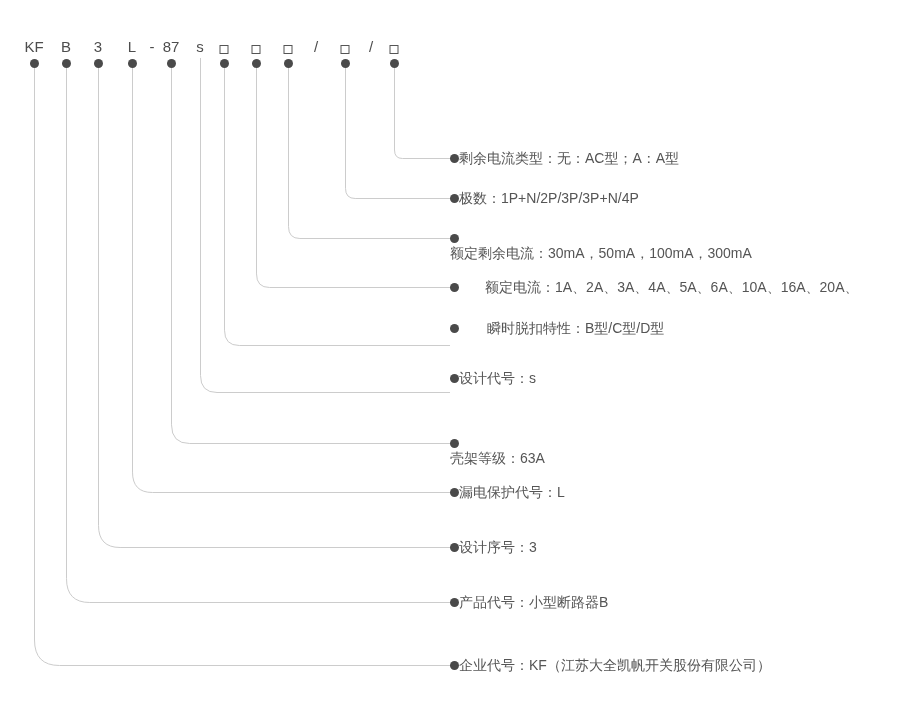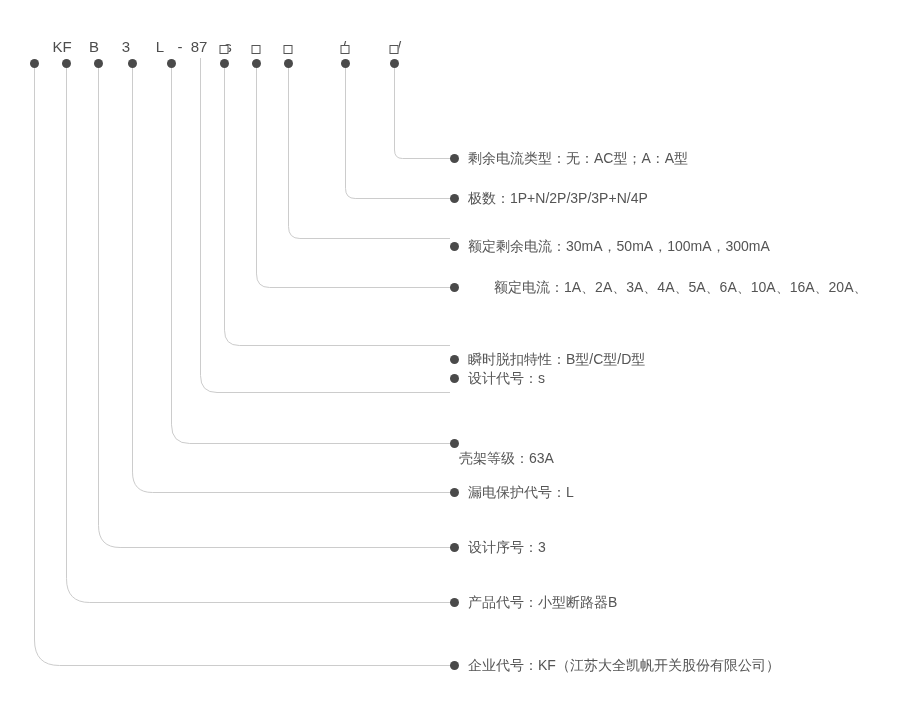--- a/index.html
+++ b/index.html
@@ -23,21 +23,20 @@
     height: 712px;
   }
   .code-char {
     position: absolute;
     top: 39px;
     transform: translateX(-50%);
     font-size: 15px;
     line-height: 16px;
     color: var(--code-text, #4d4d4d);
     white-space: nowrap;
-    margin-left: 28px;
   }
   .code-box {
     position: absolute;
     top: 45px;
     transform: translateX(-50%);
     width: 7px;
     height: 7px;
     border: 1px solid var(--box-border, #555555);
     background: #ffffff;
     box-sizing: content-box;
@@ -57,21 +56,20 @@
   }
   .label-bullet {
     flex: 0 0 auto;
     width: 9px;
     height: 9px;
     margin-top: 5.5px;
     border-radius: 50%;
     background: var(--marker, #4a4a4a);
   }
   .label-lines {
-    margin-left: 9px;
     font-size: 14px;
     line-height: 20px;
     color: var(--text, #555555);
     white-space: nowrap;
   }
   .label-line2 {
     margin-left: 70px;
   }
 </style>
 </head>
@@ -123,33 +121,33 @@
         <div class="label-lines">
           <div>剩余电流类型：无：AC型；A：A型</div>
         </div>
       </div>
       <div class="label-row" style="top: 188px;">
         <span class="label-bullet"></span>
         <div class="label-lines">
           <div>极数：1P+N/2P/3P/3P+N/4P</div>
         </div>
       </div>
-      <div class="label-row" style="top: 236px;">
+      <div class="label-row" style="top: 228px; flex-direction: column;">
         <span class="label-bullet"></span>
         <div class="label-lines">
           <div>额定剩余电流：30mA，50mA，100mA，300mA</div>
         </div>
       </div>
       <div class="label-row" style="top: 277px; gap: 26px;">
         <span class="label-bullet"></span>
         <div class="label-lines">
           <div>额定电流：1A、2A、3A、4A、5A、6A、10A、16A、20A、</div>
         </div>
       </div>
-      <div class="label-row" style="top: 349px;">
+      <div class="label-row" style="top: 318px; gap: 28px;">
         <span class="label-bullet"></span>
         <div class="label-lines">
           <div>瞬时脱扣特性：B型/C型/D型</div>
         </div>
       </div>
       <div class="label-row" style="top: 368px;">
         <span class="label-bullet"></span>
         <div class="label-lines">
           <div>设计代号：s</div>
         </div>

